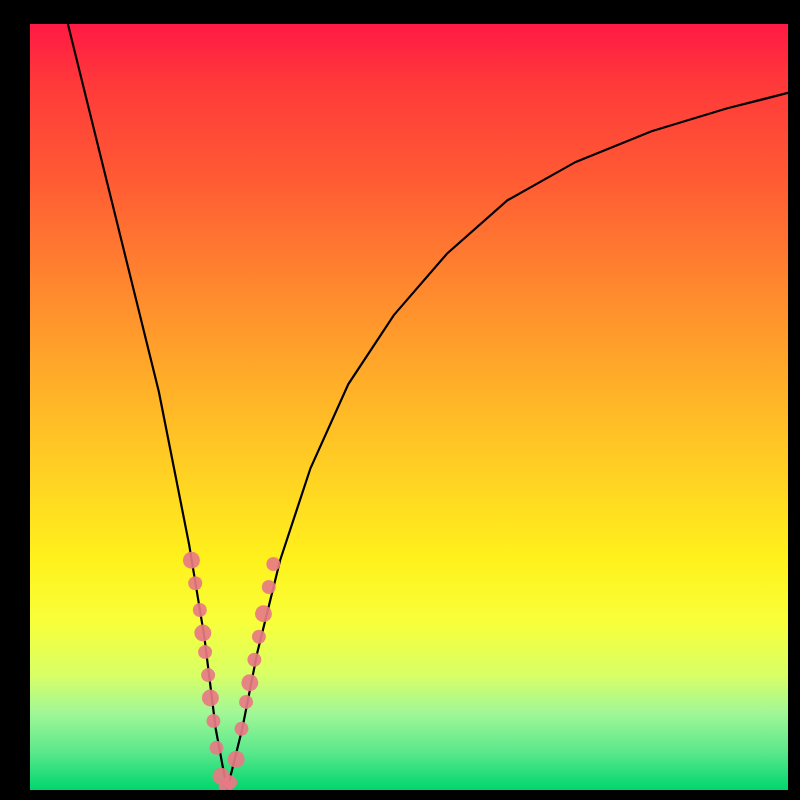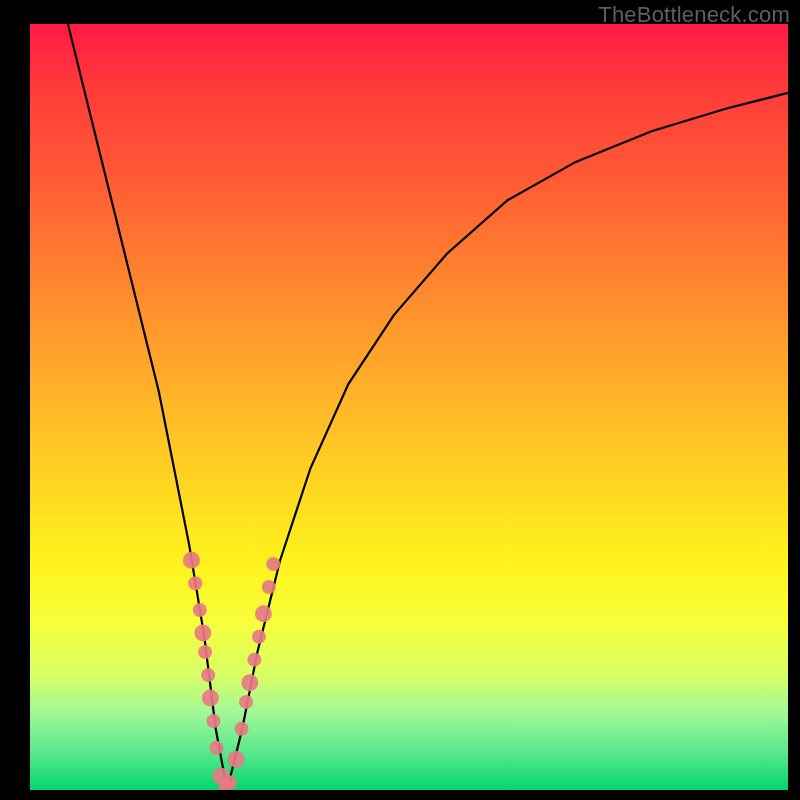--- a/index.html
+++ b/index.html
@@ -54,21 +54,20 @@
     position: absolute;
     left: 0; top: 0;
     width: 758px; height: 766px;
     z-index: 2;
   }
 </style>
 </head>
 <body>
 
 <div class="frame">
-  <div class="watermark">TheBottleneck.com</div>
   <div class="plot">
     <svg class="curve" viewBox="0 0 758 766" preserveAspectRatio="none">
       <g>
         <path id="curve-path" fill="none" stroke="#000" stroke-width="2.2" stroke-linecap="round" d="M37.90 0.00 L60.64 91.92 L83.38 183.84 L106.12 275.76 L128.86 367.68 L144.02 444.28 L159.18 520.88 L174.34 612.80 L185.71 704.72 L197.08 766.00 L212.24 704.72 L227.40 628.12 L250.14 536.20 L280.46 444.28 L318.36 360.02 L363.84 291.08 L416.90 229.80 L477.54 176.18 L545.76 137.88 L621.56 107.24 L697.36 84.26 L758.00 68.94"></path>
       </g>
       <g id="dots">
           <circle cx="161.45" cy="536.20" r="8.5" fill="#e77a84" fill-opacity="0.92"></circle>
           <circle cx="165.24" cy="559.18" r="7" fill="#e77a84" fill-opacity="0.92"></circle>
           <circle cx="169.79" cy="585.99" r="7" fill="#e77a84" fill-opacity="0.92"></circle>
           <circle cx="172.82" cy="608.97" r="8.5" fill="#e77a84" fill-opacity="0.92"></circle>

